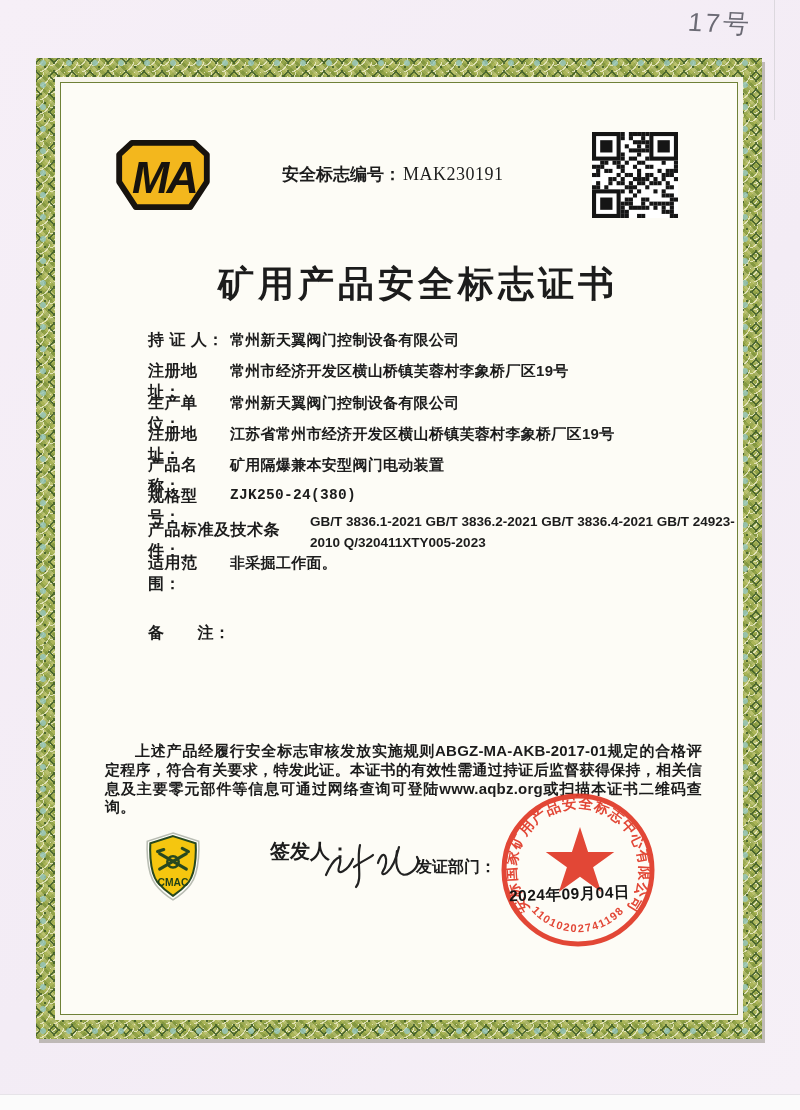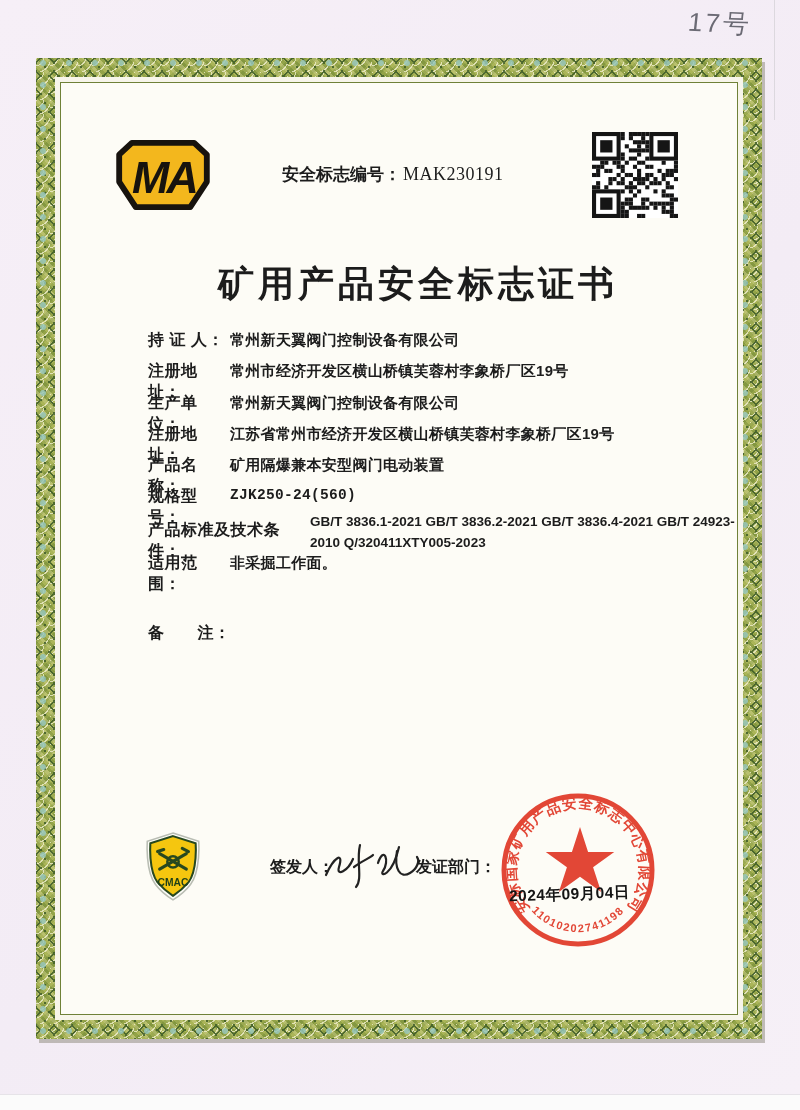--- a/index.html
+++ b/index.html
@@ -41,21 +41,21 @@
   .val.mono{font-family:Liberation Sans, sans-serif;
     font-size:13.5px;line-height:21px;width:442px;letter-spacing:0;}
   .val.model{font-family:"Liberation Mono","DejaVu Sans Mono",monospace;font-size:14.5px;}
   .pad-mid{padding-top:10px;}
 
   .statement{position:absolute;left:105px;top:727px;width:597px;
     font-size:15px;font-weight:700;line-height:18.8px;text-align:justify;
     text-indent:2em;letter-spacing:.2px;}
 
   .cmac{position:absolute;left:142px;top:832px;width:62px;height:70px;}
-  .signer-label{position:absolute;left:270px;top:857px;font-size:16px;font-weight:700;}
+  .signer-label{position:absolute;left:270px;top:838px;font-size:20px;font-weight:700;}
   .dept-label{position:absolute;left:416px;top:857px;font-size:16px;font-weight:700;}
   .signature{position:absolute;left:320px;top:835px;width:108px;height:58px;}
 
   .seal{position:absolute;left:497px;top:789px;width:162px;height:162px;opacity:.93;}
   .seal-date{position:absolute;left:509px;top:884px;width:130px;font-size:15.5px;
     font-weight:700;color:#141414;transform:rotate(-2deg);letter-spacing:.5px;}
 
   .hand-note{position:absolute;left:688px;top:6px;font-size:26px;color:#54545e;
     transform:rotate(2deg) skewX(-4deg);letter-spacing:3px;opacity:.85;}
 </style>
@@ -251,38 +251,39 @@
   <div class="row" style="top:424px">
     <span class="lab">注册地址：</span>
     <span class="val">江苏省常州市经济开发区横山桥镇芙蓉村李象桥厂区19号</span>
   </div>
   <div class="row" style="top:455px">
     <span class="lab">产品名称：</span>
     <span class="val">矿用隔爆兼本安型阀门电动装置</span>
   </div>
   <div class="row" style="top:486px">
     <span class="lab">规格型号：</span>
-    <span class="val model">ZJK250-24(560)</span>
+    <span class="val model">ZJK250-24(380)</span>
   </div>
 
   <div class="row" style="top:510px">
     <span class="lab wide pad-mid">产品标准及技术条件：</span>
     <span class="val mono">GB/T 3836.1-2021 GB/T 3836.2-2021 GB/T 3836.4-2021 GB/T 24923-2010 Q/320411XTY005-2023</span>
   </div>
 
   <div class="row" style="top:553px">
     <span class="lab">适用范围：</span>
     <span class="val">非采掘工作面。</span>
   </div>
 
 
   <div class="row" style="top:623px">
     <span class="lab" style="width:140px">备　　注：</span>
   </div>
 
+  <p class="statement">上述产品经履行安全标志审核发放实施规则ABGZ-MA-AKB-2017-01规定的合格评定程序，符合有关要求，特发此证。本证书的有效性需通过持证后监督获得保持，相关信息及主要零元部件等信息可通过网络查询可登陆www.aqbz.org或扫描本证书二维码查询。</p>
 
   <svg class="cmac" viewBox="0 0 60 68">
     <path d="M30,1 L55,9 C55,9 57,38 47,51 C41,59 30,66 30,66 C30,66 19,59 13,51 C3,38 5,9 5,9 Z" fill="#fdfdf8" stroke="#b9bdb3" stroke-width="1.5"></path>
     <path d="M30,4 L52,11 C52,11 54,37 45,49 C39,56 30,62 30,62 C30,62 21,56 15,49 C6,37 8,11 8,11 Z" fill="#f5c60f" stroke="#27481f" stroke-width="2"></path>
     <g stroke="#27481f" stroke-width="3" stroke-linecap="round" fill="none">
       <path d="M17,21 L43,36"></path>
         <path d="M43,21 L17,36"></path>
       <path d="M15,19 L21,17"></path>
         <path d="M45,19 L39,16"></path>
       <circle cx="30" cy="29" r="5.5" stroke-width="2.5"></circle>

